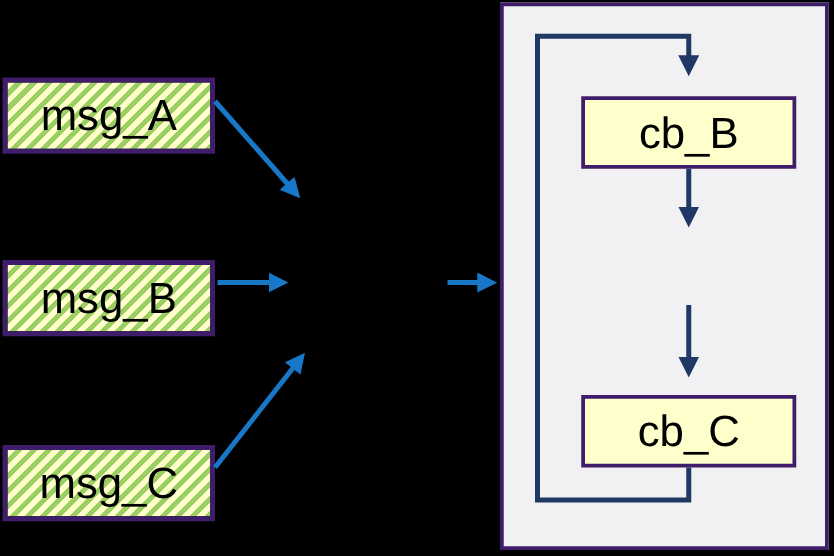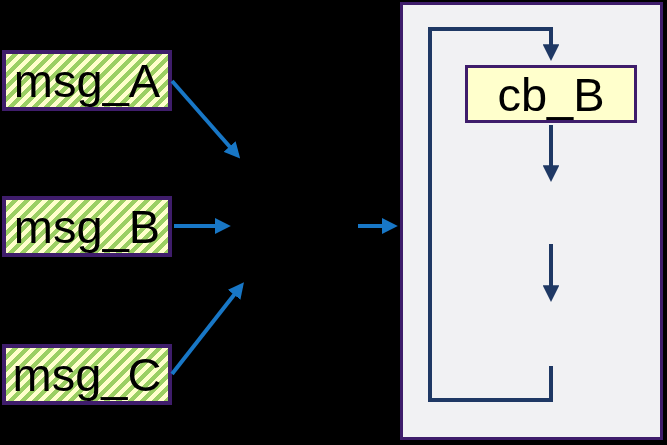--- a/index.html
+++ b/index.html
@@ -24,23 +24,24 @@
     height: 445px;
     z-index: 2;
     pointer-events: none;
   }
   .box {
     position: absolute;
     box-sizing: border-box;
     display: flex;
     align-items: center;
     justify-content: center;
-    font-size: 47px;
+    font-size: 35px;
     line-height: 1;
     color: #000000;
+    margin-top: 12px;
   }
   .msg-box {
     left: 2px;
     width: 170px;
     height: 61px;
     border: 4px solid #3F1D6B;
     background: repeating-linear-gradient(
       135deg,
       #FFFFCC 0px, #FFFFCC 4.5px,
       #9BCF63 4.5px, #9BCF63 8.5px
@@ -109,14 +110,17 @@
   </div>
   <div class="box msg-box msg-b">
     <span class="label">msg_B</span>
   </div>
 
   <div class="container-box"></div>
 
   <div class="box cb-box cb-b">
     <span class="label">cb_B</span>
   </div>
+  <div class="box cb-box cb-c">
+    <span class="label">cb_C</span>
+  </div>
 
 </div>
 
 </body></html>

